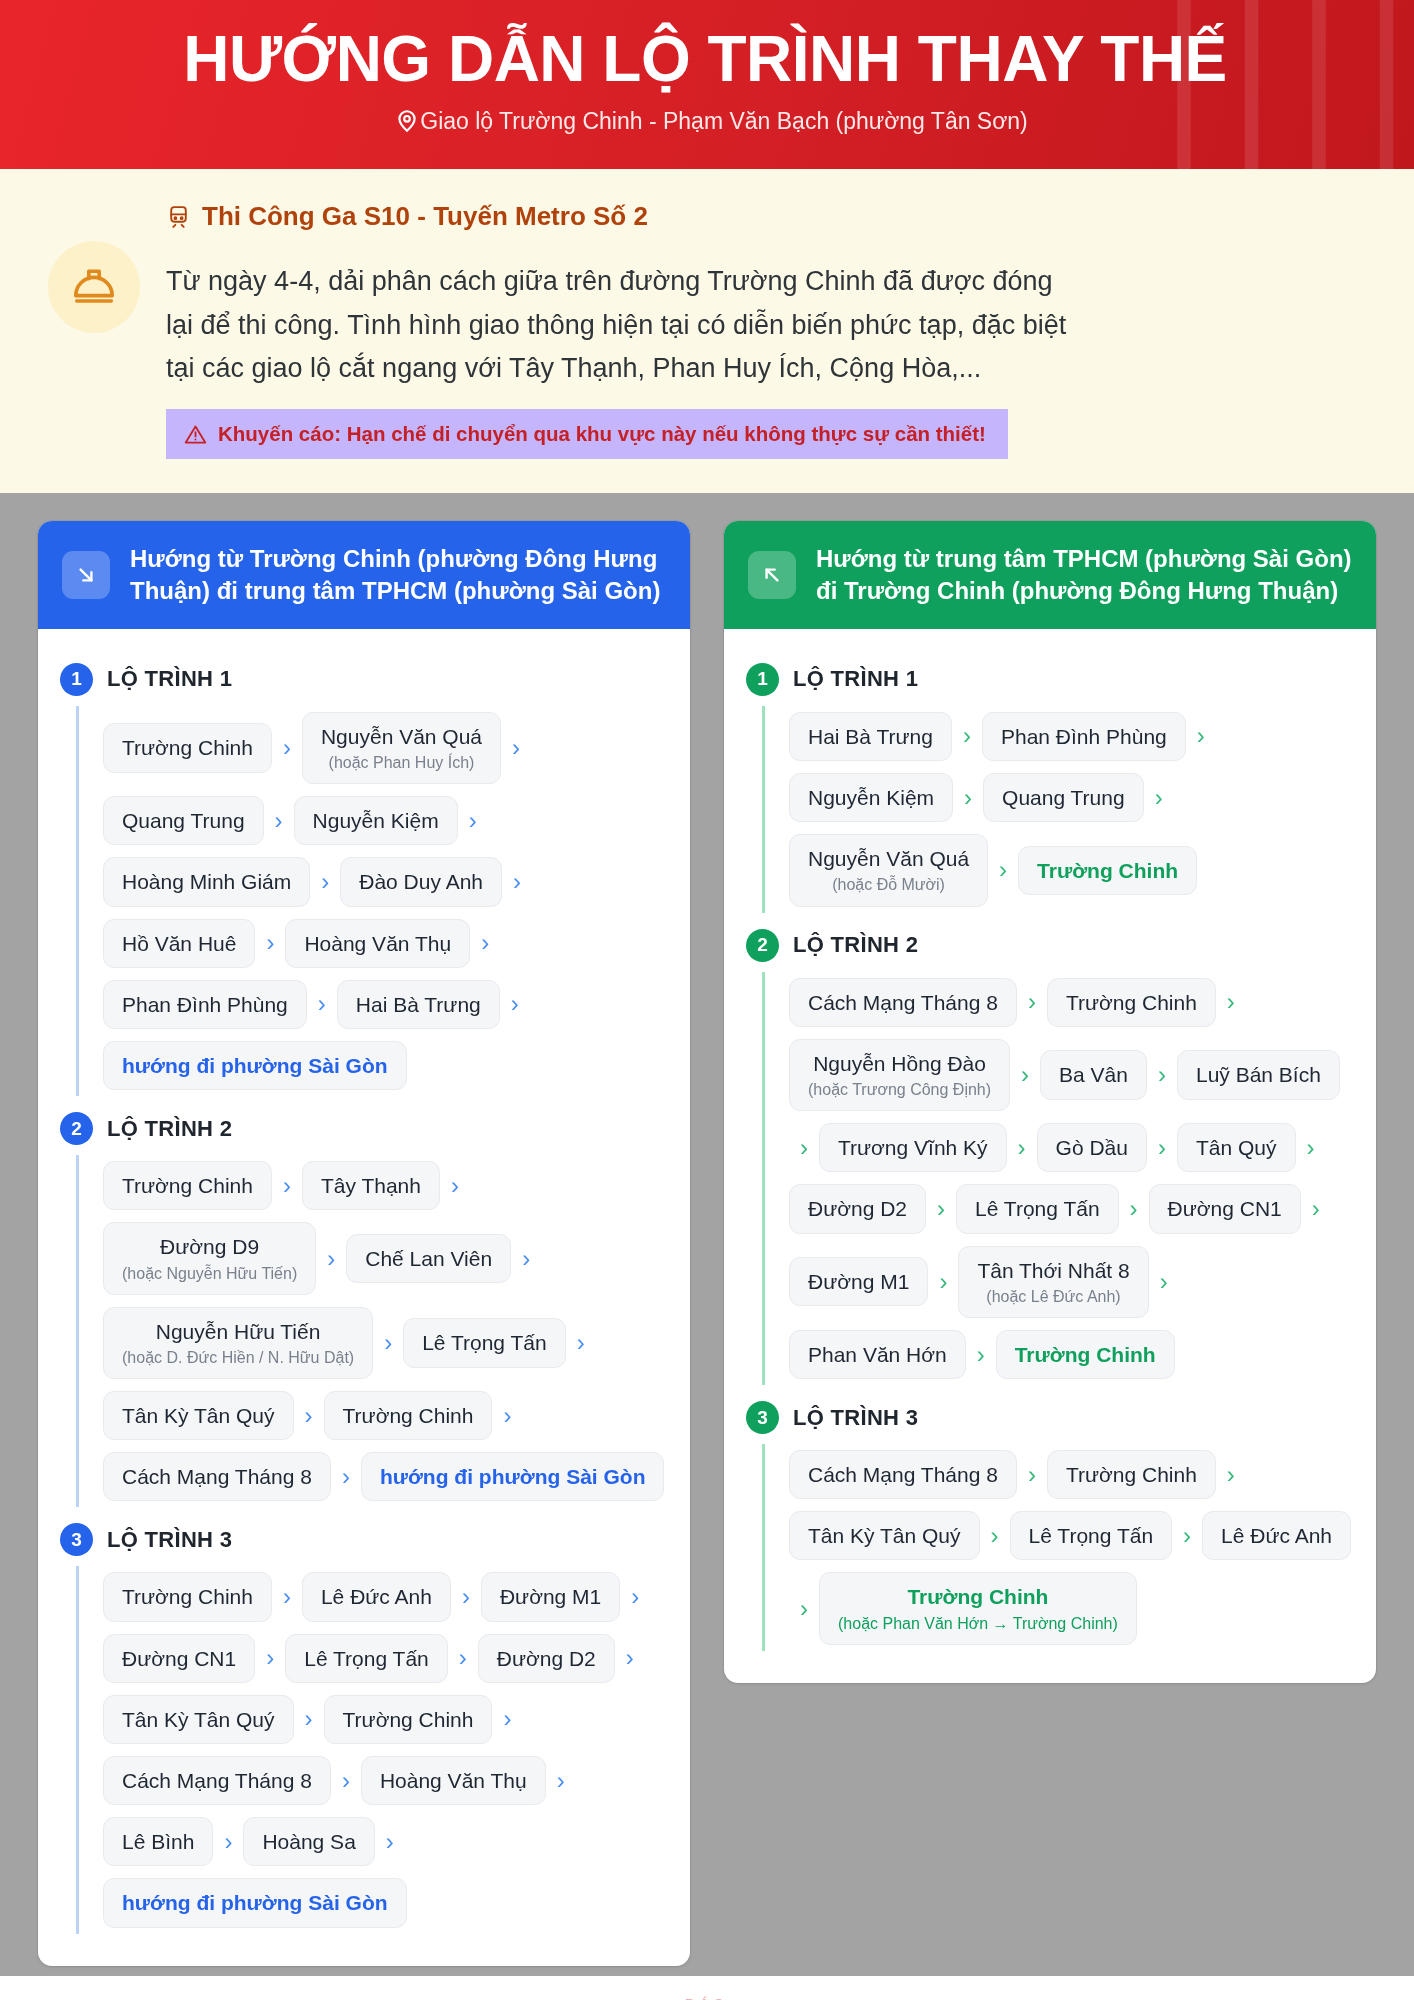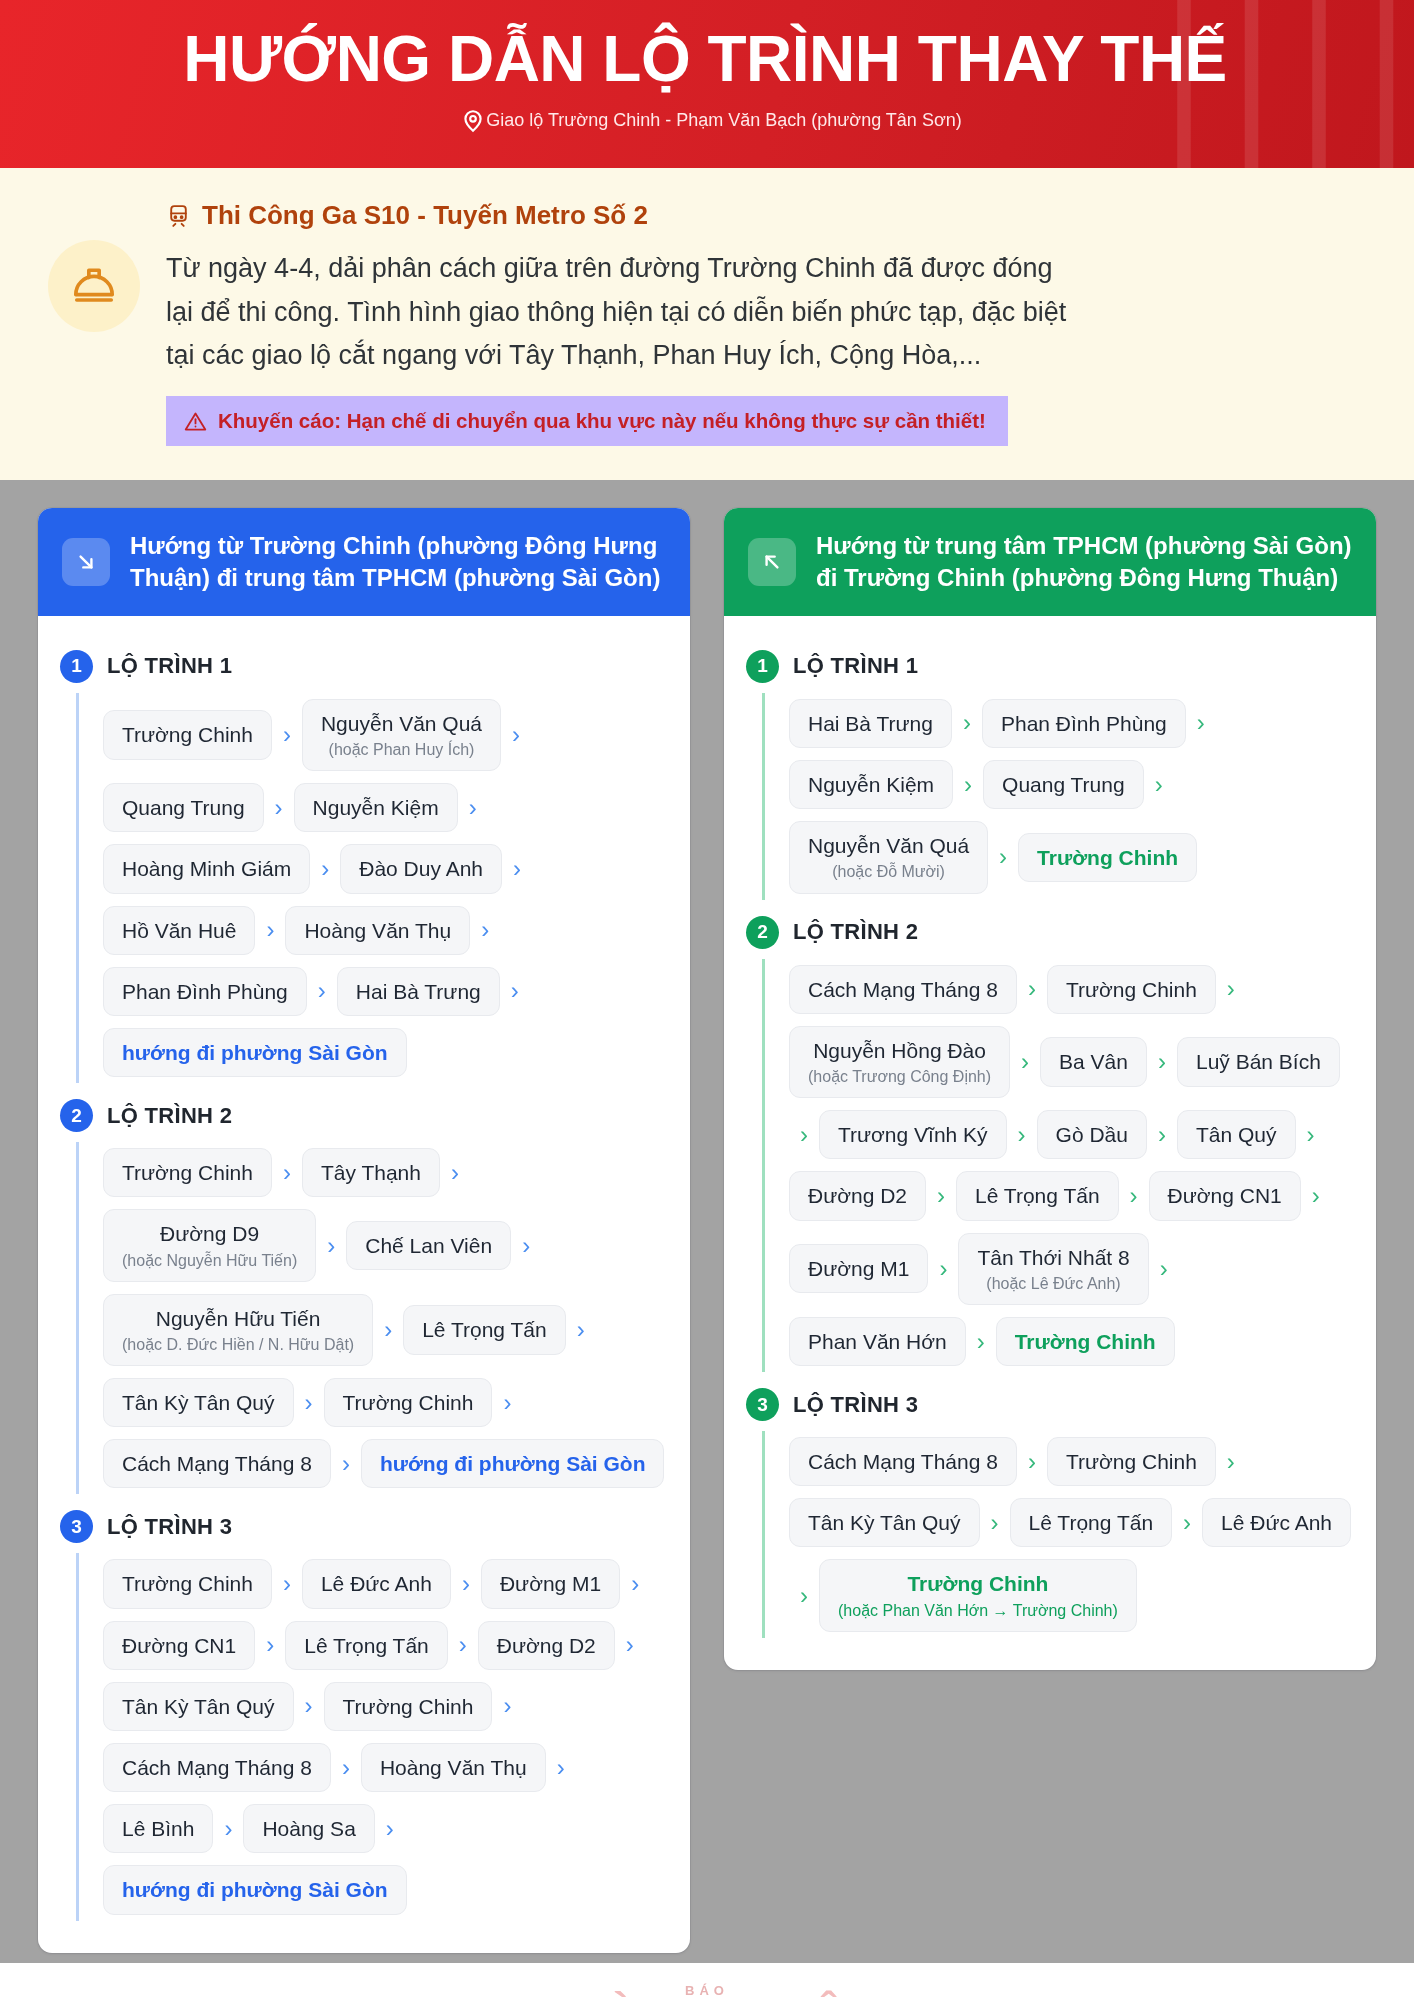--- a/index.html
+++ b/index.html
@@ -29,40 +29,40 @@
     font-size:64px;
     line-height:1.06;
     font-weight:bold;
     letter-spacing:-0.5px;
     margin:0 0 14px 0;
     text-align:center;
     padding-right:12px;
   }
   .hero-sub{
     display:flex;align-items:center;justify-content:center;
-    color:#ffe9e9;font-size:18px;font-weight:500;
+    color:#ffe9e9;font-size:23px;font-weight:500;
   }
   .pin-icon{width:26px;height:26px;flex:0 0 auto;display:block;}
 
   
   .notice{
     background:#fdf9e7;
     padding:30px 48px 34px 48px;
     display:flex;align-items:flex-start;gap:26px;
   }
   .helmet-wrap{
     flex:0 0 auto;width:92px;height:92px;border-radius:50%;
     background:#fdf1c9;display:flex;align-items:center;justify-content:center;
     margin-top:42px;
   }
   .helmet-wrap svg{width:46px;height:46px;display:block;}
   .notice-body{flex:1 1 auto;min-width:0;padding-top:2px;}
   .notice-head{
     display:flex;align-items:center;gap:11px;
-    color:#b0420c;font-size:26px;font-weight:bold;margin-bottom:16px;
+    color:#b0420c;font-size:26px;font-weight:bold;margin-bottom:28px;
   }
   .notice-head svg{width:25px;height:25px;display:block;flex:0 0 auto;}
   .notice-text{
     color:#2f3438;font-size:27px;line-height:1.62;margin:0 0 18px 0;
     max-width:905px;
   }
   .warn-box{
     display:inline-flex;align-items:center;gap:11px;
     background:#c4b5fd;border-radius:0;
     padding:13px 22px 13px 18px;

